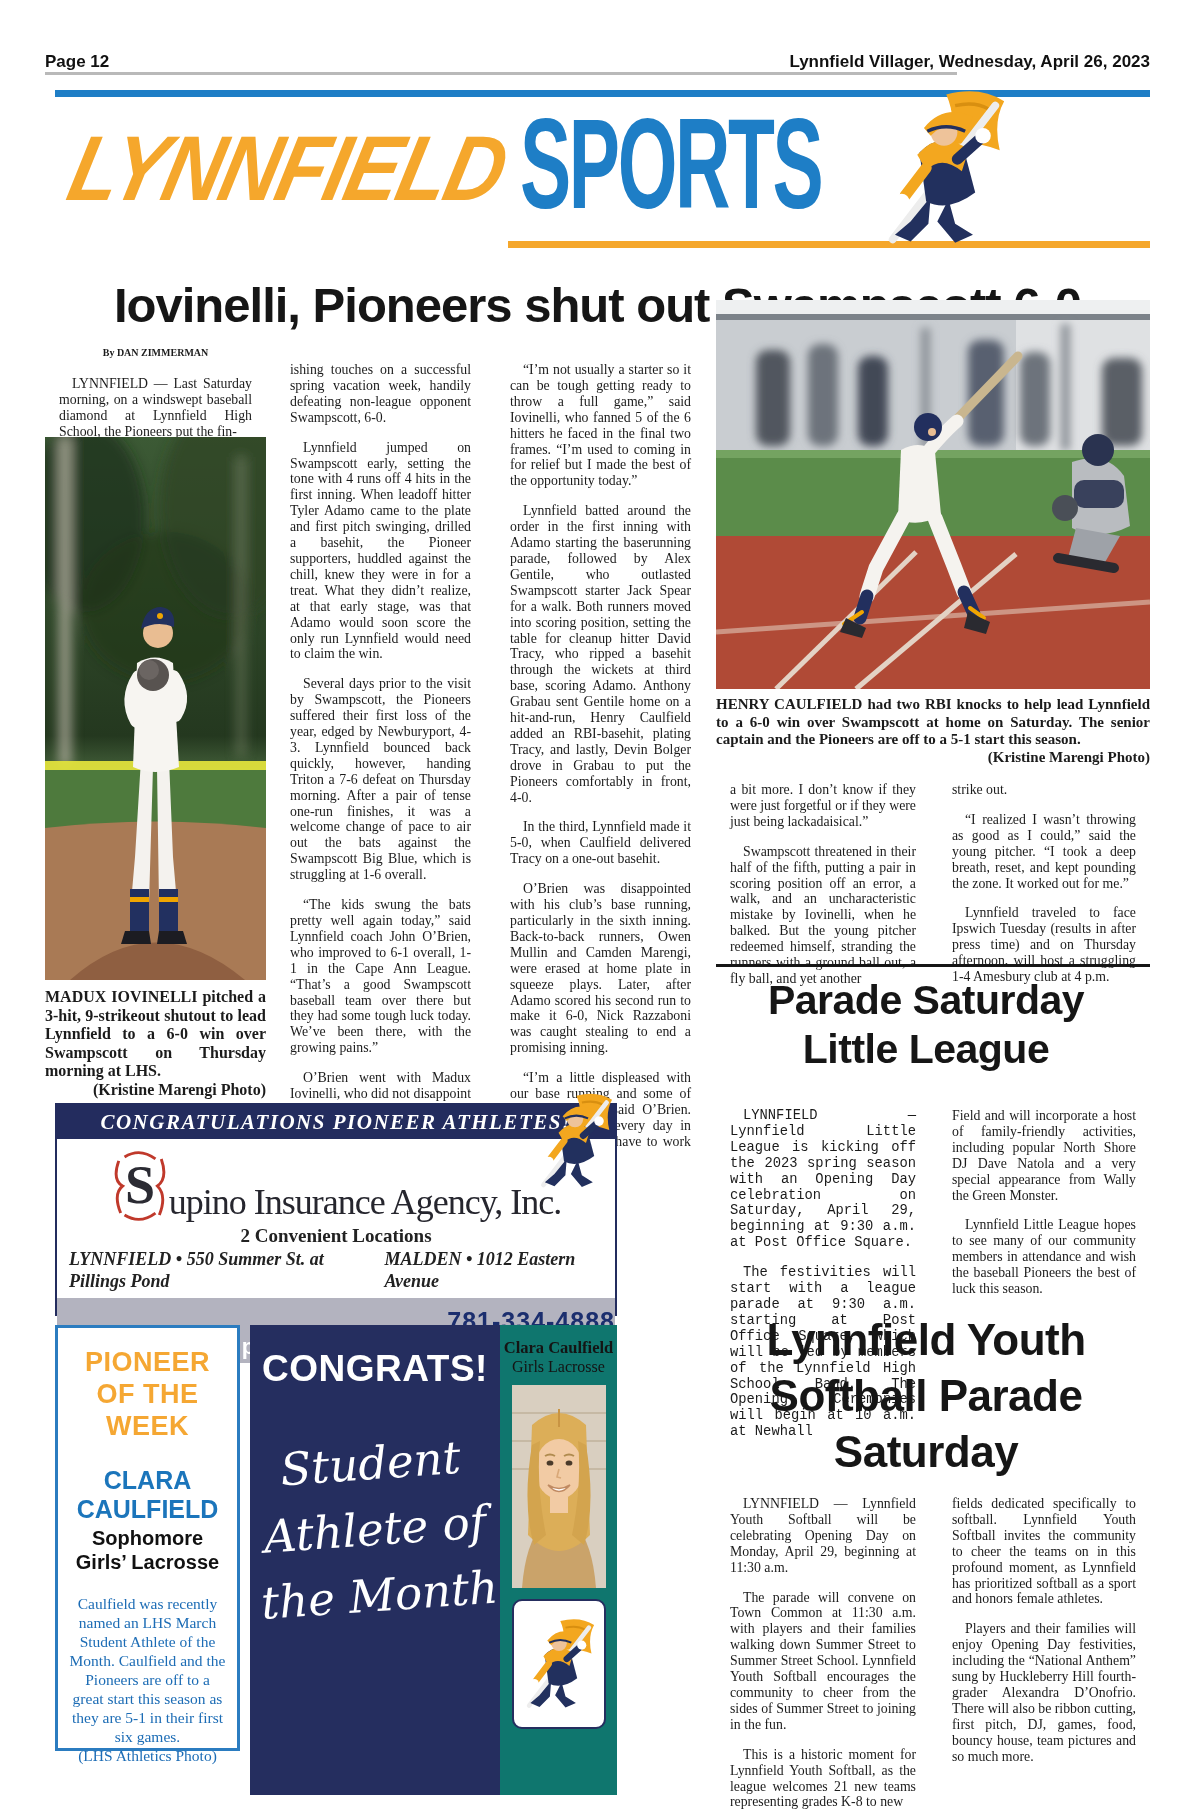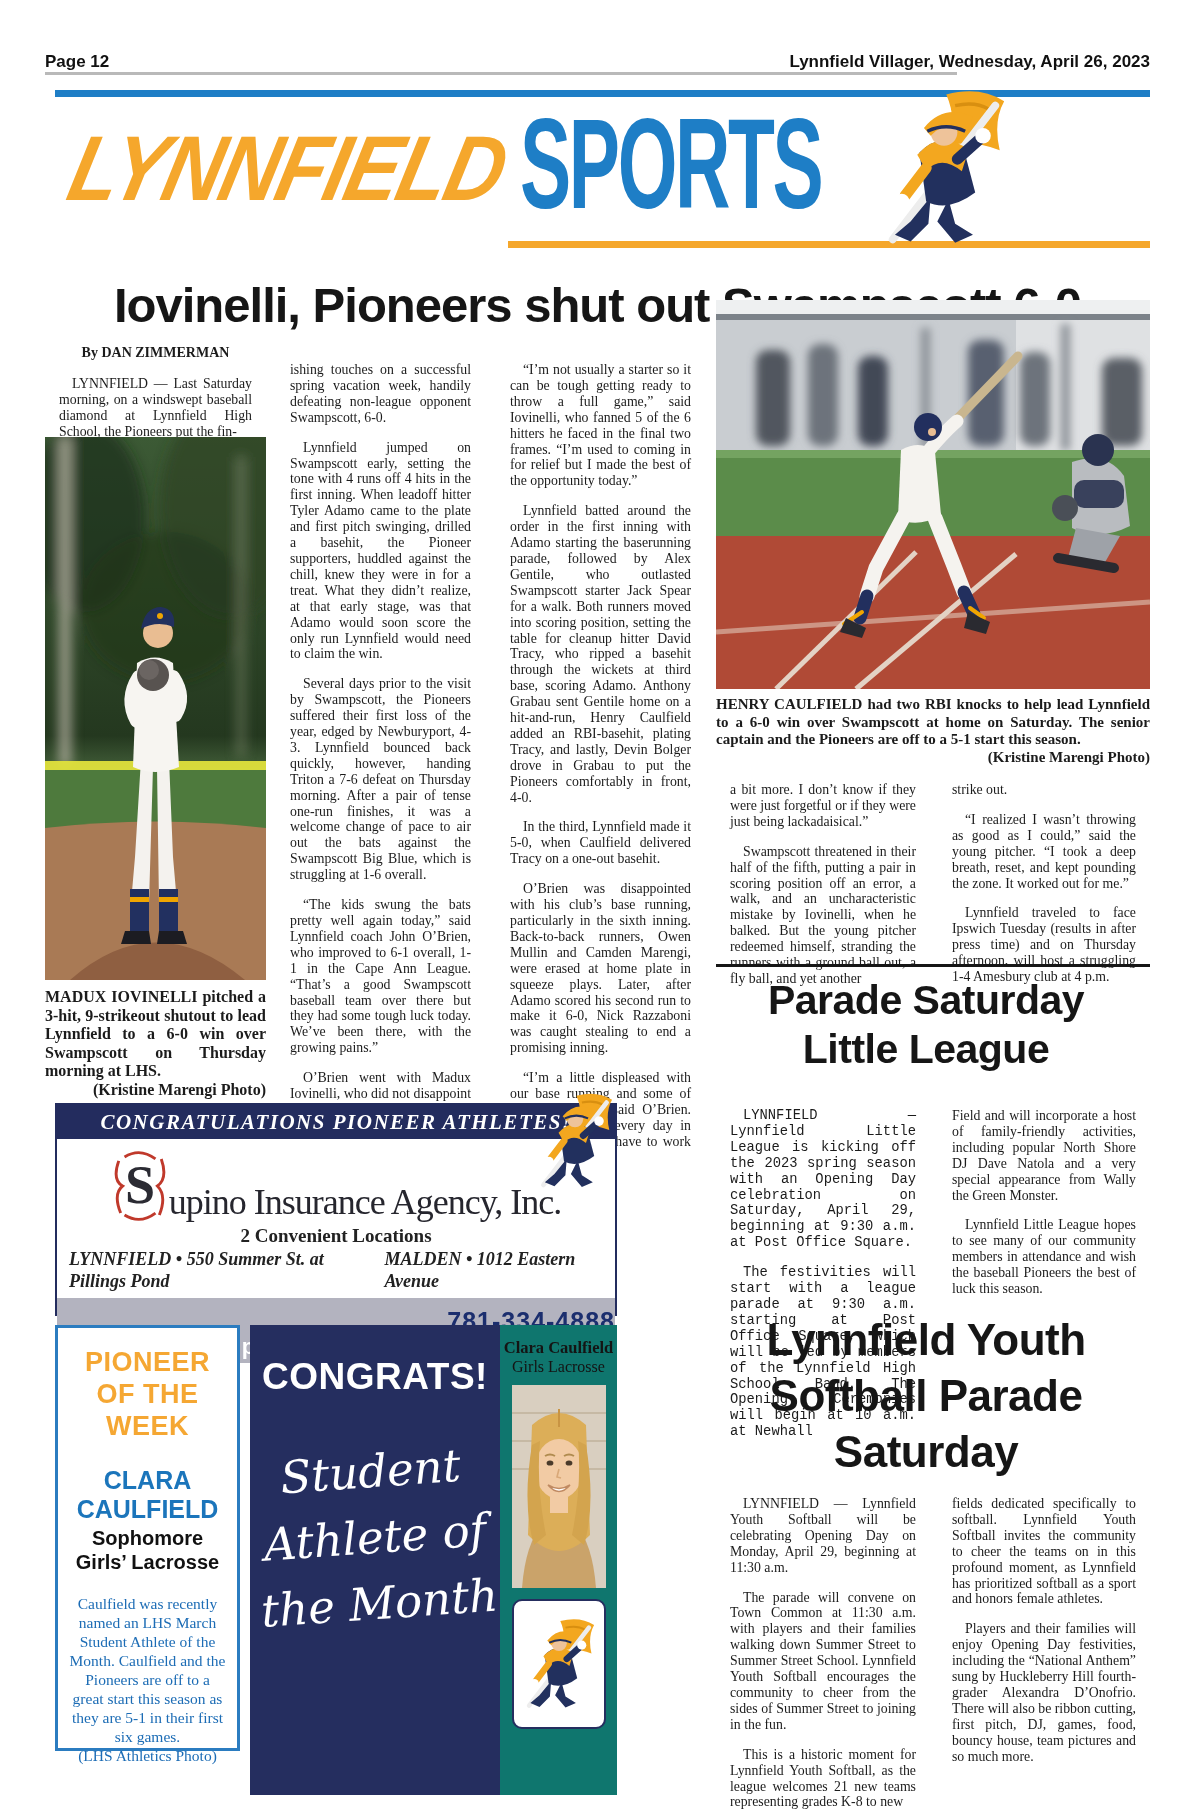--- a/index.html
+++ b/index.html
@@ -17,21 +17,21 @@
   .mh-sports{left:520px;top:104px;font:900 128px/120px "Liberation Sans",sans-serif;color:#1E7EC6;
              transform:scaleX(.60);transform-origin:left top;letter-spacing:-4px;}
   .orange-rule{left:508px;top:241px;width:642px;height:7px;background:#F5A72C;}
   .mh-mascot{left:872px;top:90px;width:144px;height:156px;}
   .headline{left:45px;top:244px;width:1105px;text-align:center;
             font:700 49px/56px "Liberation Sans",sans-serif;color:#161616;letter-spacing:-1px;}
   
   .col{font-size:13.8px;line-height:15.9px;text-align:justify;}
   .col p{margin:14px;text-indent:13px;}
   .col p.cont{text-indent:0;}
-  .byline{text-align:center;font-weight:700;font-size:14px;line-height:18px;margin-bottom:1px;}
+  .byline{text-align:center;font-weight:700;font-size:10px;line-height:18px;margin-bottom:1px;}
   #col1{left:45px;top:344px;width:221px;}
   #col2{left:276px;top:348px;width:209px;}
   #col3{left:496px;top:348px;width:209px;}
   #col4{left:716px;top:768px;width:214px;}
   #col5{left:938px;top:768px;width:212px;}
   
   .photo{padding:0;margin:0;}
   .photo svg{display:block;width:100%;height:100%;}
   #photo-left{left:45px;top:437px;width:221px;height:543px;}
   #photo-right{left:716px;top:300px;width:434px;height:389px;}
@@ -63,21 +63,21 @@
   #pow{left:55px;top:1325px;width:185px;height:426px;border:3px solid #2B7CC0;background:#fff;
        box-sizing:border-box;text-align:center;}
   .pow-title{margin-top:18px;font:800 27px/32px "Liberation Sans",sans-serif;color:#F5A733;letter-spacing:.5px;}
   .pow-name{margin-top:24px;font:800 25px/29px "Liberation Sans",sans-serif;color:#1B75BB;}
   .pow-sub{margin-top:2px;font:700 20px/24px "Liberation Sans",sans-serif;color:#111;}
   .pow-body{margin:20px 11px 0;font:15.5px/19px "Liberation Serif",serif;color:#1C6CB5;}
   .pow-credit{font:15.5px/19px "Liberation Serif",serif;color:#1C6CB5;}
   
   #congrats{left:250px;top:1325px;width:367px;height:470px;display:flex;}
   .cg-left{width:250px;background:#252E5F;position:relative;}
-  .cg-congrats{margin-top:32px;text-align:center;color:#fff;font:900 37px/40px "Liberation Sans",sans-serif;letter-spacing:.5px;}
+  .cg-congrats{margin-top:24px;text-align:center;color:#fff;font:900 37px/40px "Liberation Sans",sans-serif;letter-spacing:.5px;}
   .cg-script{margin-top:42px;text-align:center;color:#fff;transform:rotate(-4deg);
              font:italic 45px/66px "DejaVu Serif",serif;}
   .cg-right{width:117px;background:#0f766e;}
   .cg-name{margin-top:13px;text-align:center;font:700 16.5px/19px "Liberation Serif",serif;color:#141414;}
   .cg-sport{text-align:center;font:400 16px/19px "Liberation Serif",serif;color:#141414;}
   .cg-photo{width:94px;height:203px;margin:9px auto 0;}
   .cg-photo svg{display:block;width:100%;height:100%;}
   .cg-card{width:94px;height:130px;margin:11px auto 0;background:#fff;border:2px solid #252E5F;border-radius:10px;
            box-sizing:border-box;display:flex;align-items:center;justify-content:center;}
   

